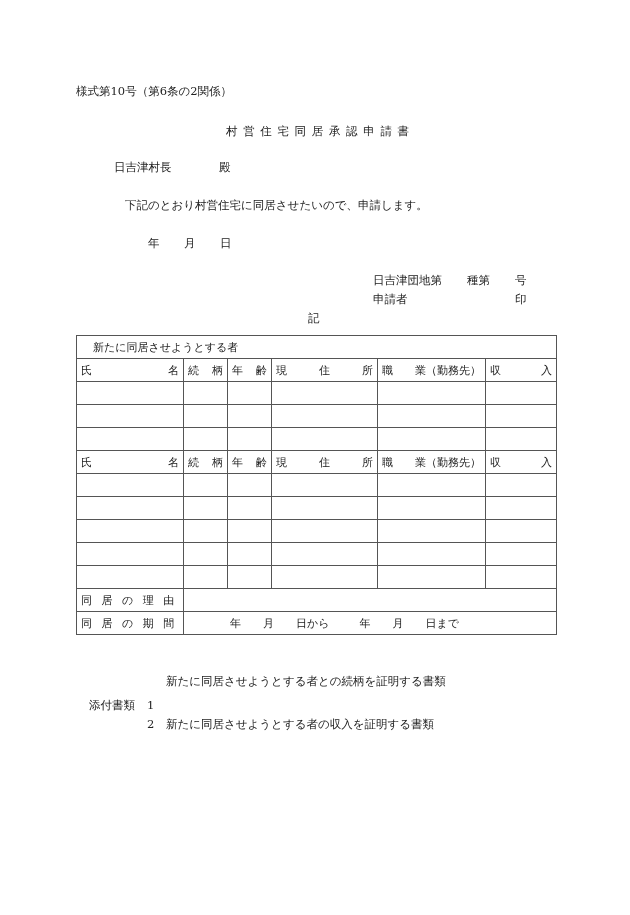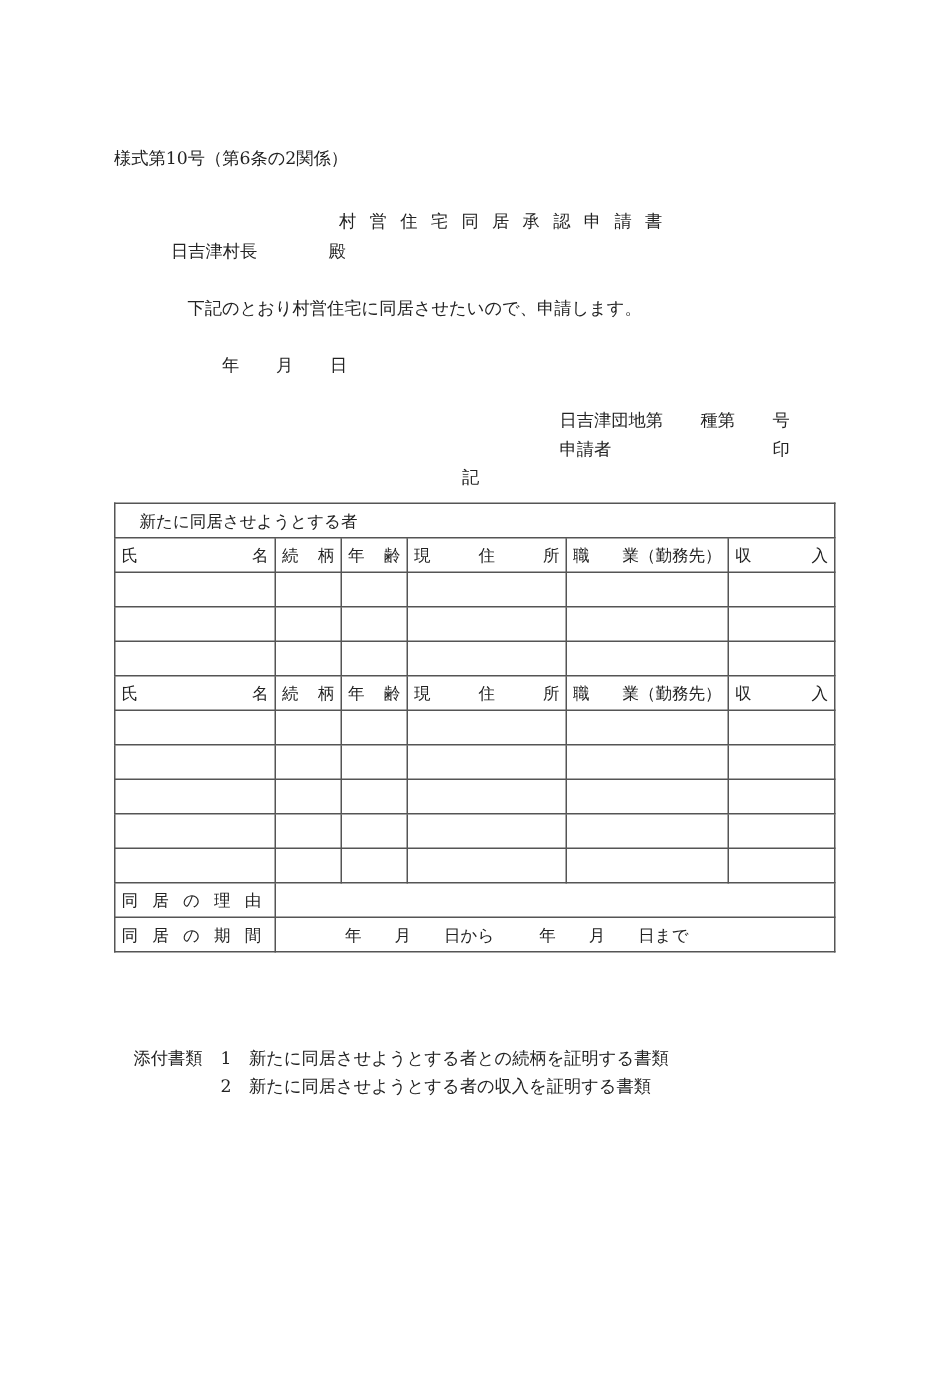--- a/index.html
+++ b/index.html
@@ -9,22 +9,22 @@
   table.form { position: absolute; left: 76px; top: 335px; width: 480px;
                border-collapse: collapse; table-layout: fixed; }
   table.form td { border: 1px solid #555; padding: 0 4px; height: 22px; font-size: 11px; white-space: nowrap; overflow: hidden; }
   table.form td.section { padding-left: 16px; }
   .split { display: flex; justify-content: space-between; }
   .tall td { height: 45px; margin-left: 12px; }
 </style>
 </head>
 <body>
 
-<div class="abs" style="left:76px;top:98px;">様式第10号（第6条の2関係）</div>
-<div class="abs" style="left:226px;top:140px;letter-spacing:1px;font-family:Liberation Mono, monospace;">村 営 住 宅 同 居 承 認 申 請 書</div>
+<div class="abs" style="left:76px;top:84px;">様式第10号（第6条の2関係）</div>
+<div class="abs" style="left:226px;top:124px;letter-spacing:1px;">村 営 住 宅 同 居 承 認 申 請 書</div>
 
 <div class="abs" style="left:114px;top:160px;text-align:right;">日吉津村長</div>
 <div class="abs" style="left:219px;top:160px;">殿</div>
 
 <div class="abs" style="left:101px;top:198px;margin-left:24px;">下記のとおり村営住宅に同居させたいので、申請します。</div>
 
 <div class="abs" style="left:148px;top:236px;">年</div>
 <div class="abs" style="left:184px;top:236px;">月</div>
 <div class="abs" style="left:220px;top:236px;">日</div>
 
@@ -201,15 +201,15 @@
       <td style="letter-spacing:3px;">同 居 の 期 間</td>
       <td colspan="5">
         <span style="display:inline-block;width:42px;"></span><span>年</span><span style="display:inline-block;width:22px;"></span><span>月</span><span style="display:inline-block;width:22px;"></span><span>日から</span><span style="display:inline-block;width:30px;"></span><span>年</span><span style="display:inline-block;width:22px;"></span><span>月</span><span style="display:inline-block;width:22px;"></span><span>日まで</span>
       </td>
     </tr>
   </tbody>
 </table>
 
 <div class="abs" style="left:89px;top:698px;text-align:center;">添付書類</div>
 <div class="abs" style="left:147px;top:698px;">1</div>
-<div class="abs" style="left:166px;top:698px;">新たに同居させようとする者との続柄を証明する書類</div>
+<div class="abs" style="left:166px;top:674px;">新たに同居させようとする者との続柄を証明する書類</div>
 <div class="abs" style="left:147px;top:717px;">2</div>
 <div class="abs" style="left:166px;top:717px;font-family:Liberation Serif, serif;">新たに同居させようとする者の収入を証明する書類</div>
 
 </body></html>

